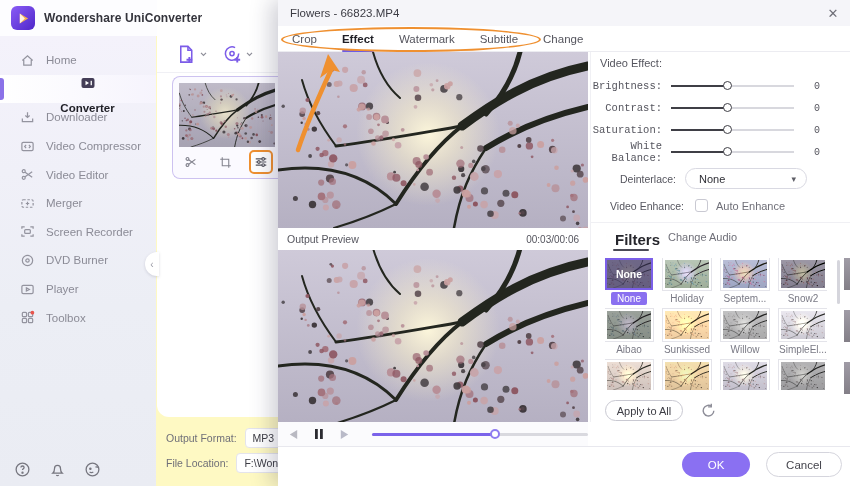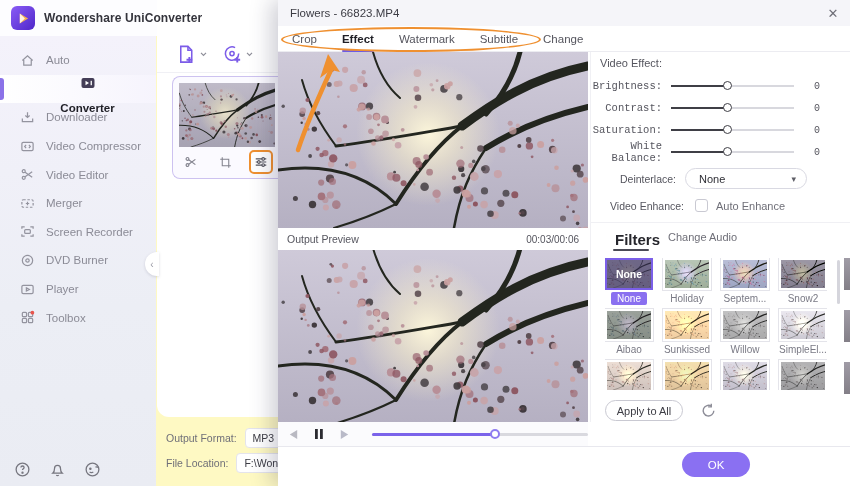--- a/index.html
+++ b/index.html
@@ -164,21 +164,21 @@
     <div class="brand-title">Wondershare UniConverter</div>
   </div>
 
   <nav class="nav" style="top:46px">
     <div class="navitem">
       <span class="nicon">
           <svg width="15" height="15" viewBox="0 0 16 16" fill="none" stroke="currentColor" stroke-width="1.3">
             <path d="M2.5 8 8 3l5.5 5M4 7.5V13h8V7.5"></path>
           </svg>
         </span>
-      <span class="nlabel">Auto</span>
+      <span class="nlabel">Home</span>
     </div>
     <div class="navitem active">
       <span class="activebar"></span>
       <span class="nicon">
           <svg width="16" height="16" viewBox="0 0 16 16">
             <rect x="1.5" y="3" width="13" height="10" rx="2" fill="#443d57"></rect>
             <path d="M5.5 5.8 9 8l-3.5 2.2z" fill="#fff"></path>
             <rect x="10.6" y="5.8" width="1.3" height="4.4" fill="#fff"></rect>
           </svg>
         </span>
@@ -3039,14 +3039,15 @@
     <div class="apply-btn">Apply to All</div>
     <span class="reset-btn">
       <svg width="17" height="17" viewBox="0 0 16 16" fill="none" stroke="currentColor" stroke-width="1.3">
           <path d="M13 8.2A5 5 0 1 1 10.8 4"></path>
           <path d="M10.6 1.6v3h-3"></path>
         </svg>
     </span>
 
     <div class="dlg-divider"></div>
     <div class="btn-ok">OK</div>
+    <div class="btn-cancel">Cancel</div>
   </section>
 </div>
 
 </body></html>

